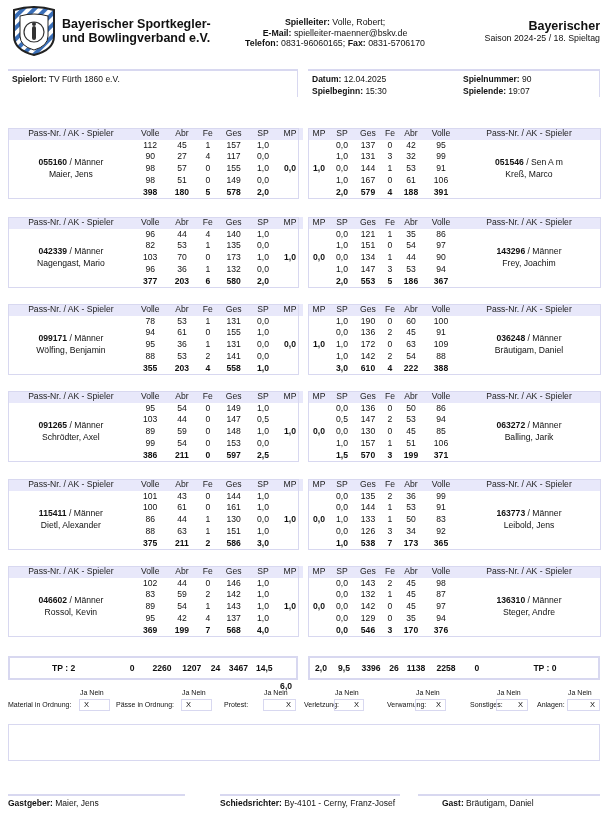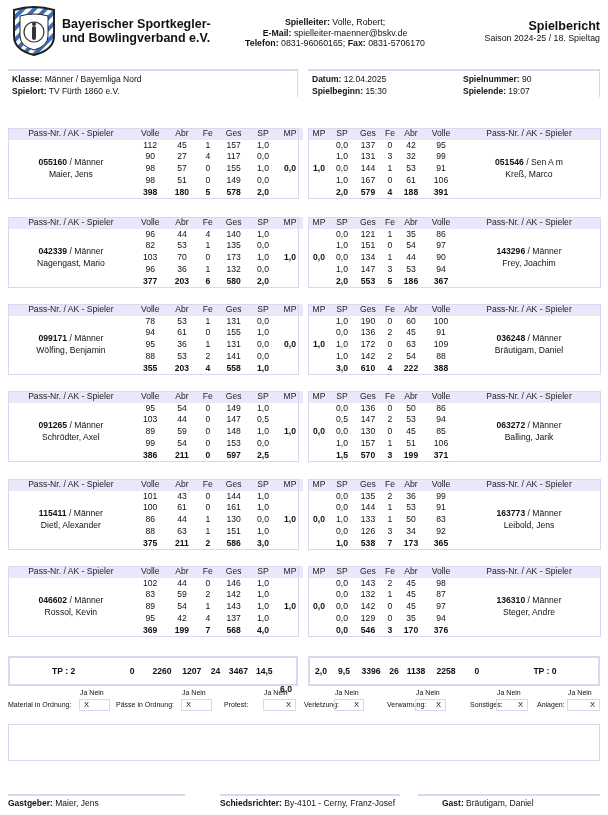--- a/index.html
+++ b/index.html
@@ -15,21 +15,21 @@
   .infobox b { font-weight: bold; }
   .teamhdr { top: 126px; font-size: 8px; text-align: right; }
   .teamhdr .big { font-size: 14px; }
   table.g { position: absolute; border-collapse: collapse; font-size: 8.6px; width: 295px; }
   table.g td, table.g th { text-align: center; height: 11.7px; padding: 0; line-height: 11.7px; font-weight: normal; }
   table.g th { background: #e8e8fa; color: #222; }
   table.g tr.sum td { font-weight: bold; }
   table.g td.player { background: #fff; }
   table.g td.mp { font-weight: bold; }
   .gwrap { position: absolute; border: 1px solid #d8d8f0; }
-  .totals { top: 656px; height: 30px; border: 2px solid #d8d8f0; background: #fff; font-size: 8.6px; font-weight: bold; display: flex; align-items: center; }
+  .totals { top: 656px; height: 24px; border: 2px solid #d8d8f0; background: #fff; font-size: 8.6px; font-weight: bold; display: flex; align-items: center; }
   .totals span { text-align: center; display: inline-block; }
   .chkitem { position: absolute; top: 689px; font-size: 7px; }
   .chkitem .lab { position: absolute; top: 12px; white-space: nowrap; }
   .chkitem .jn { position: absolute; top: 0; white-space: nowrap; }
   .chkitem .box { position: absolute; top: 10px; height: 12px; border: 1px solid #d8d8f0; font-size: 7.5px; line-height: 10px; padding: 0 4px; }
   .notes { left: 8px; top: 724px; width: 592px; height: 37px; border: 1px solid #d8d8f0; }
   .sig { top: 794px; font-size: 8.5px; border-top: 2px solid #d8d8f0; padding-top: 2px; }
   .sig b { font-weight: bold; }
 </style>
 </head>
@@ -54,26 +54,25 @@
   <div>und Bowlingverband e.V.</div>
 </div>
 
 <div class="abs contact">
   <div><b>Spielleiter:</b> <span>Volle, Robert;</span></div>
   <div><b>E-Mail:</b> <span>spielleiter-maenner@bskv.de</span></div>
   <div><b>Telefon:</b> <span>0831-96060165;</span> <b>Fax:</b> <span>0831-5706170</span></div>
 </div>
 
 <div class="abs report">
-  <div class="t">Spielbericht</div>
+  <div class="t">Bayerischer</div>
   <div class="s">Saison 2024-25 / 18. Spieltag</div>
 </div>
 
 <div class="abs infobox" style="left:8px;width:290px;">
-  <div><b>Klasse:</b> <span>Männer / Bayernliga Nord</span></div>
   <div><b>Spielort:</b> <span>TV Fürth 1860 e.V.</span></div>
 </div>
 <div class="abs infobox" style="left:308px;width:292px;">
   <div style="position:absolute;left:4px;top:2px;">
     <div><b>Datum:</b> <span>12.04.2025</span></div>
     <div><b>Spielbeginn:</b> <span>15:30</span></div>
   </div>
   <div style="position:absolute;left:155px;top:2px;">
     <div><b>Spielnummer:</b> <span>90</span></div>
     <div><b>Spielende:</b> <span>19:07</span></div>

